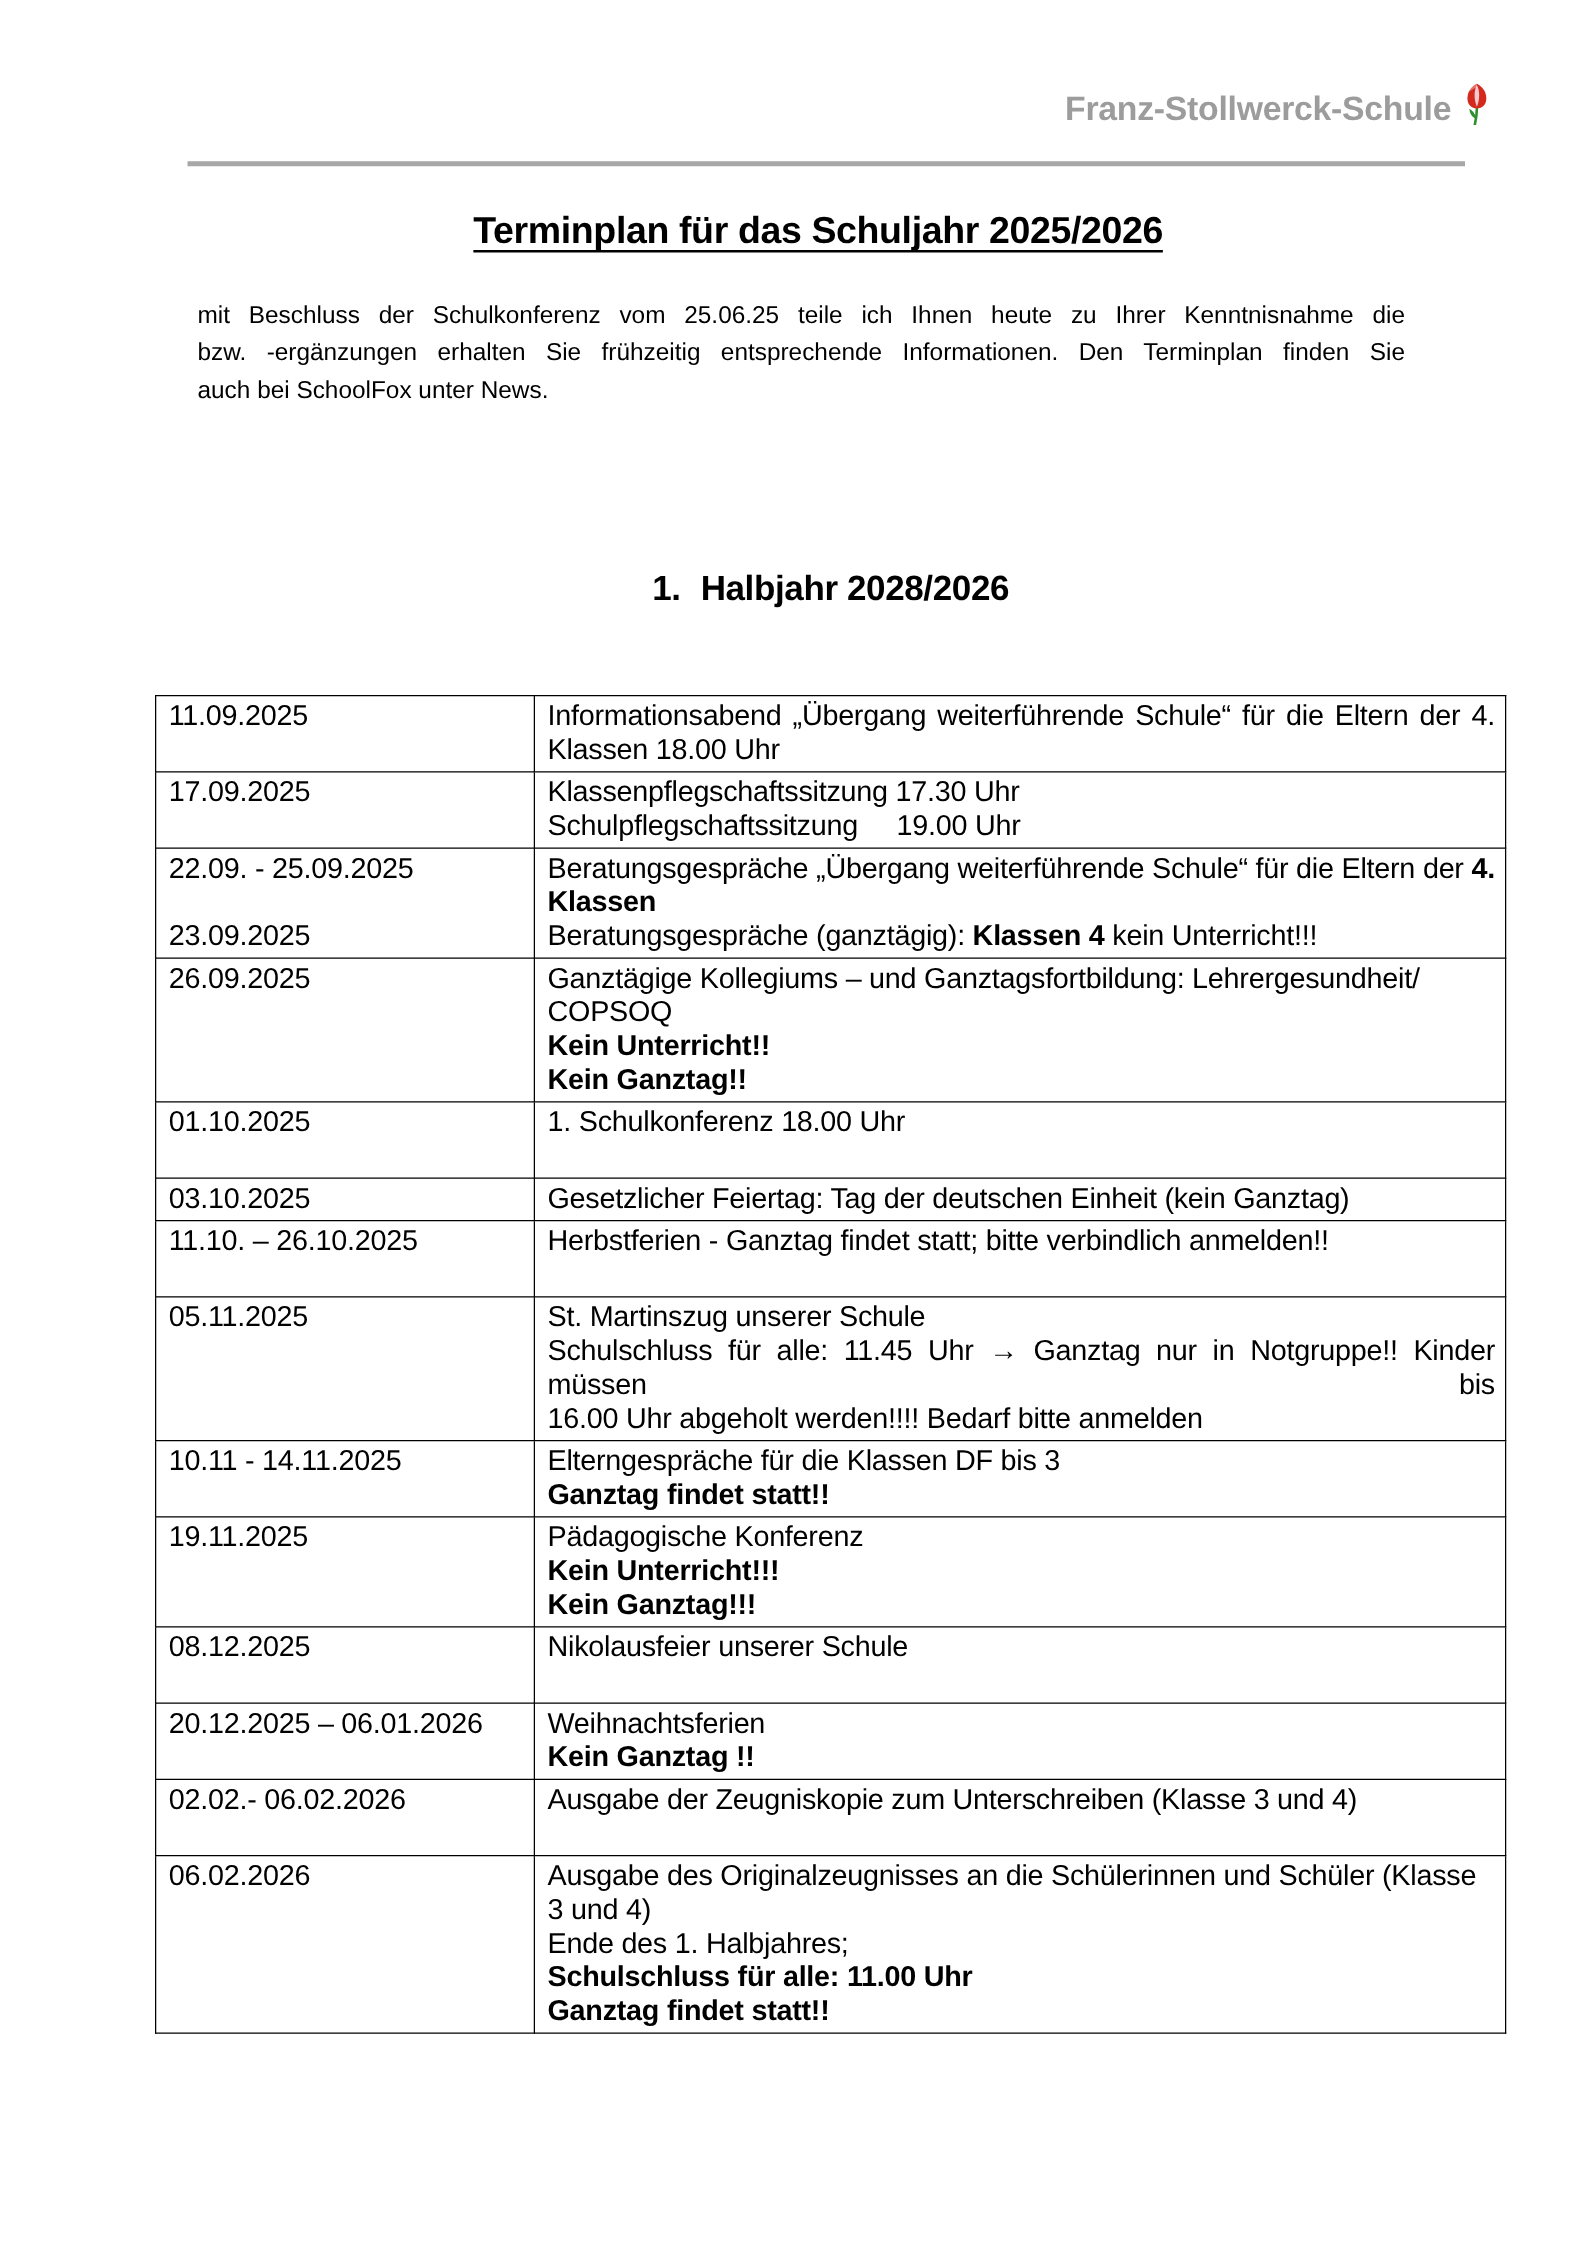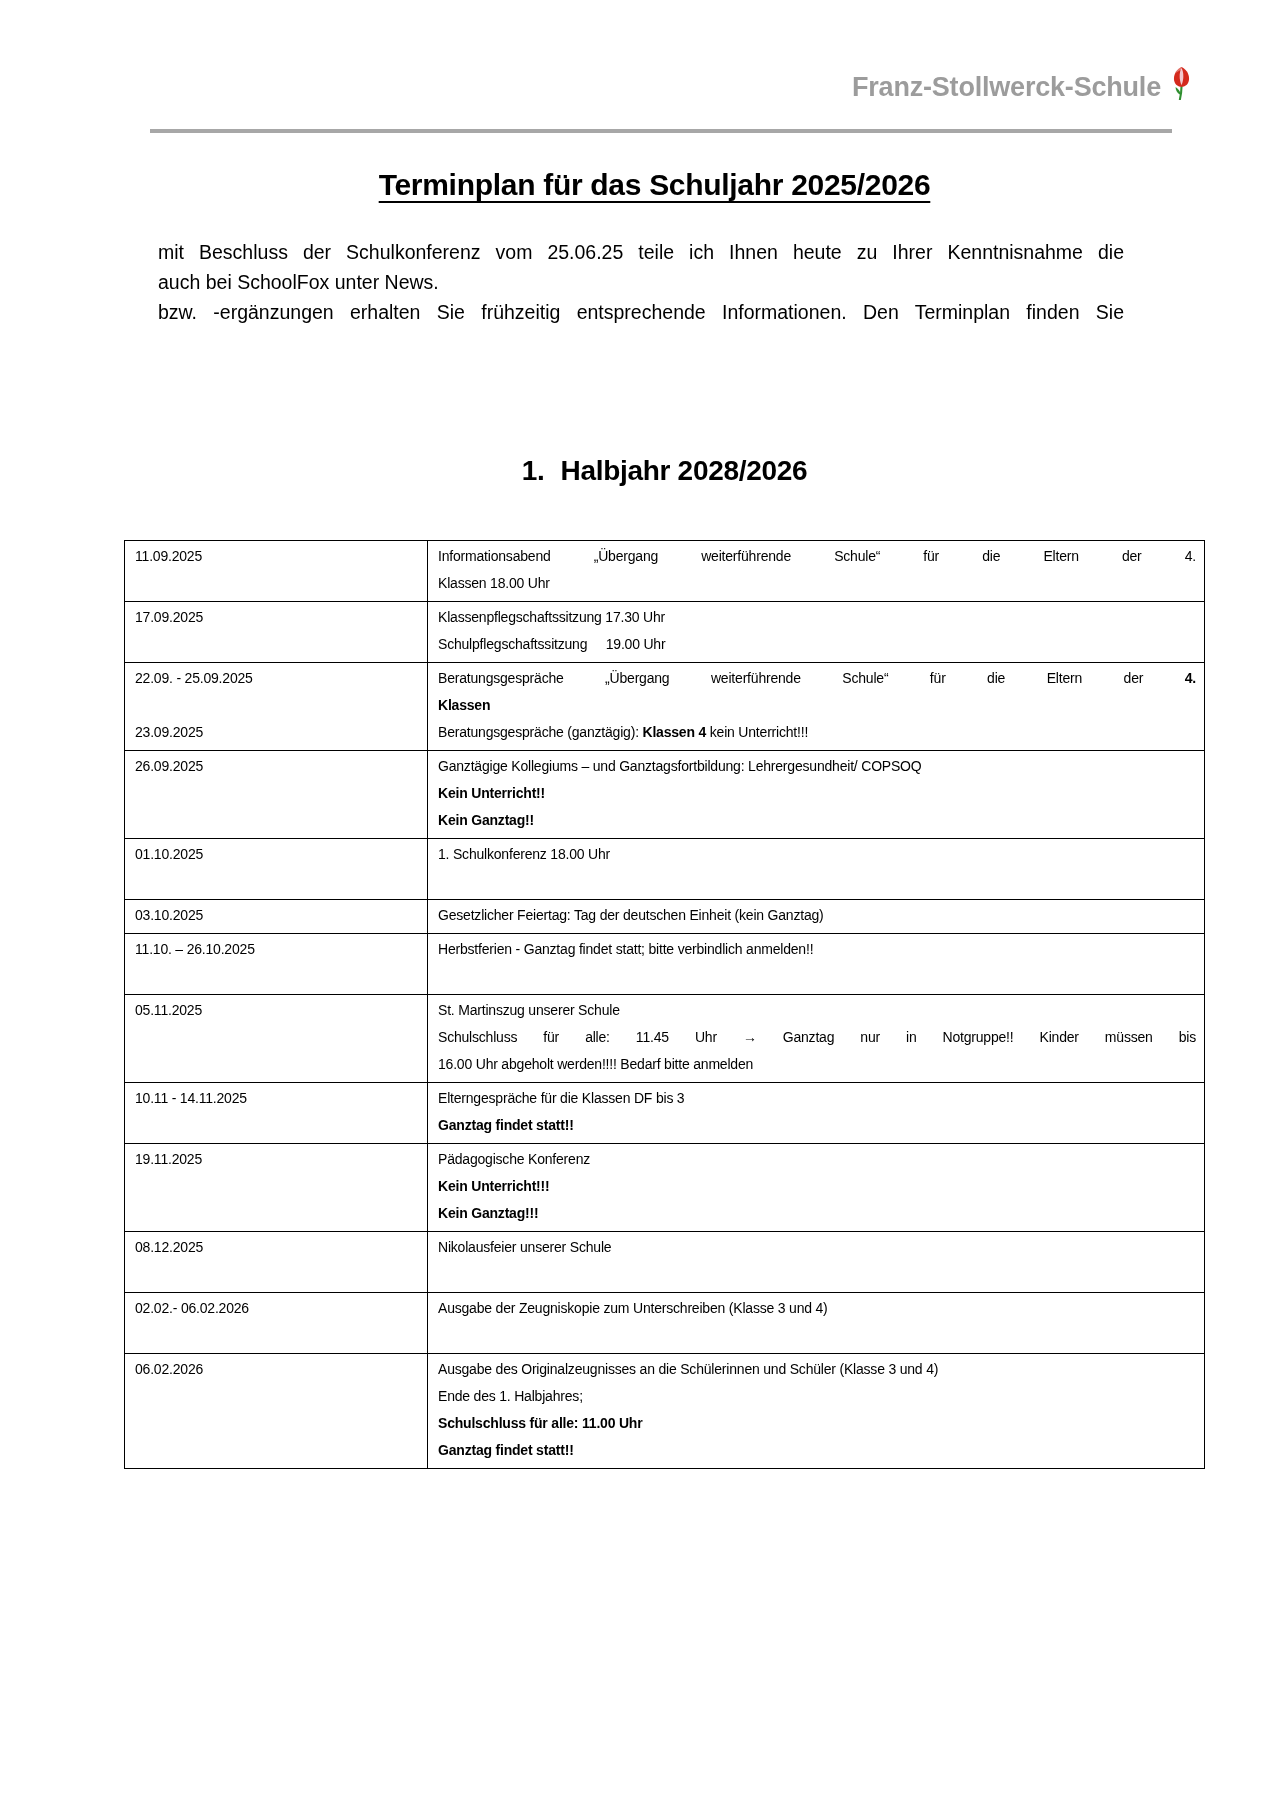--- a/index.html
+++ b/index.html
@@ -45,23 +45,23 @@
   .intro .jline.last{ text-align-last:auto; }
   
   h2.section-heading{
     position:absolute; top:455px; left:124px; width:1081px;
     margin:0; text-align:center;
     font-size:28px; font-weight:bold; letter-spacing:-0.3px;
   }
   h2.section-heading .num{ margin-right:16px; }
   
   table.schedule{
-    position:absolute; top:540px; left:124px; width:1081px;
+    position:absolute; top:556px; left:124px; width:1081px;
     border-collapse:collapse; table-layout:fixed;
-    font-size:14px; letter-spacing:-0.2px;
+    font-size:23px; letter-spacing:-0.2px;
   }
   table.schedule td{
     border:1px solid #000;
     vertical-align:top;
     padding:2px 8px 4px 10px;
   }
   td.date-cell{ width:284px; }
   .line{ line-height:27px; white-space:pre-wrap; }
   .line.just{ text-align:justify; text-align-last:justify; }
   .b{ font-weight:bold; }
@@ -82,22 +82,22 @@
     </svg>
   </div>
 
   <div class="rule"></div>
 
   <h1 class="doc-title"><span class="u">Terminplan für das Schuljahr 2025/2026</span></h1>
 
   <div class="intro">
     <div>
         <div class="jline">mit Beschluss der Schulkonferenz vom 25.06.25 teile ich Ihnen heute zu Ihrer Kenntnisnahme die</div>
+        <div class="jline">bzw. -ergänzungen erhalten Sie frühzeitig entsprechende Informationen. Den Terminplan finden Sie</div>
         <div class="jline last">auch bei SchoolFox unter News.</div>
-        <div class="jline">bzw. -ergänzungen erhalten Sie frühzeitig entsprechende Informationen. Den Terminplan finden Sie</div>
       </div>
   </div>
 
   <h2 class="section-heading"><span class="num">1.</span><span>Halbjahr 2028/2026</span></h2>
 
   <table class="schedule">
     <tbody>
         <tr>
           <td class="date-cell">
             <div class="line">11.09.2025</div>
@@ -193,20 +193,29 @@
             <div class="line"><span class="b">Kein Ganztag!!!</span></div>
           </td>
         </tr>
         <tr>
           <td class="date-cell">
             <div class="line">08.12.2025</div>
           </td>
           <td class="event-cell">
             <div class="line"><span>Nikolausfeier unserer Schule</span></div>
             <div class="line">&nbsp;</div>
+          </td>
+        </tr>
+        <tr>
+          <td class="date-cell">
+            <div class="line">20.12.2025 – 06.01.2026</div>
+          </td>
+          <td class="event-cell">
+            <div class="line"><span>Weihnachtsferien</span></div>
+            <div class="line"><span class="b">Kein Ganztag !!</span></div>
           </td>
         </tr>
         <tr>
           <td class="date-cell">
             <div class="line">02.02.- 06.02.2026</div>
           </td>
           <td class="event-cell">
             <div class="line"><span>Ausgabe der Zeugniskopie zum Unterschreiben (Klasse 3 und 4)</span></div>
             <div class="line">&nbsp;</div>
           </td>

